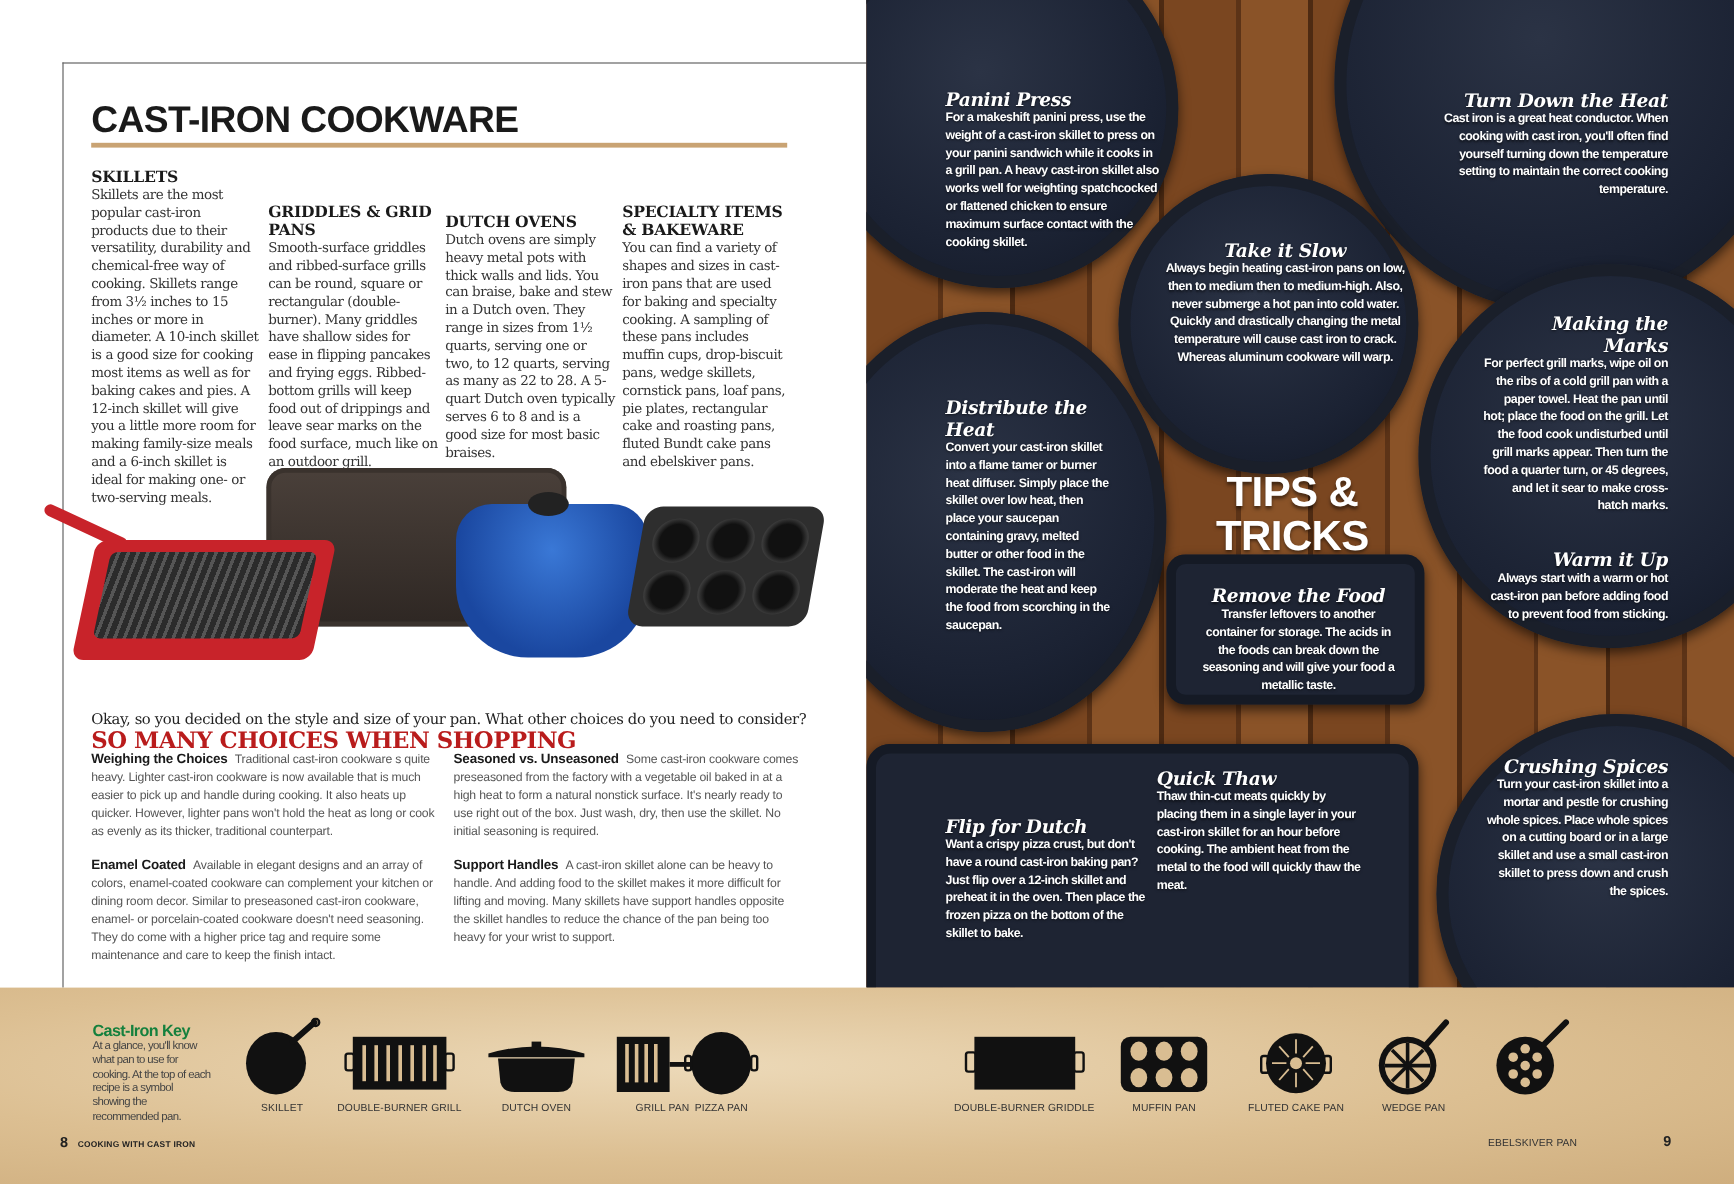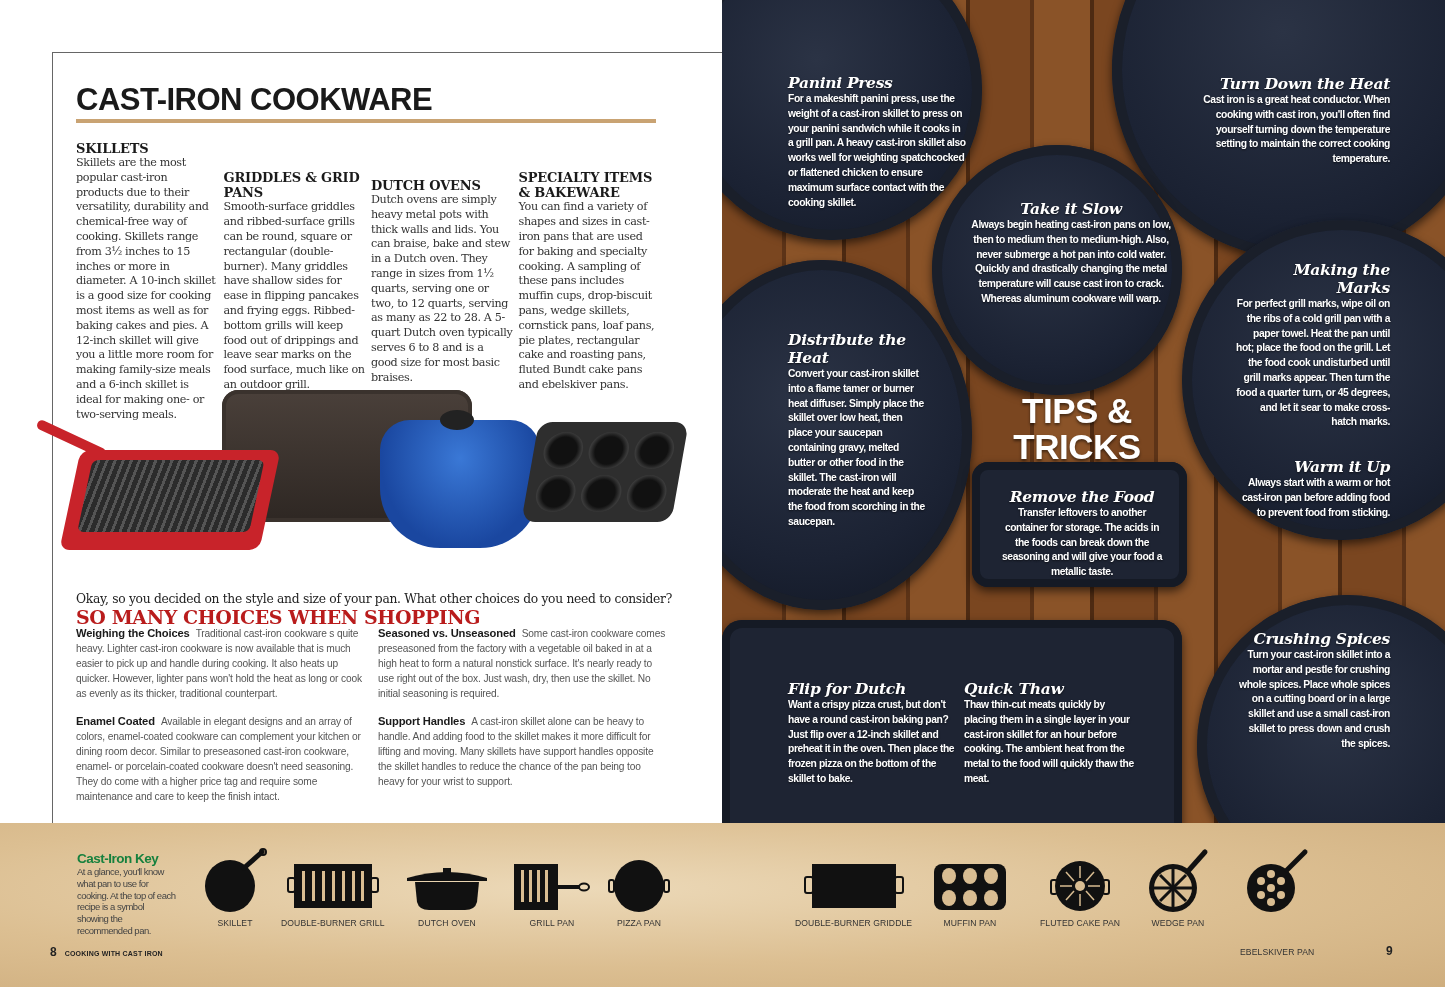--- a/index.html
+++ b/index.html
@@ -187,21 +187,21 @@
   <div class="tips-title">TIPS &amp; TRICKS</div>
 
   <div class="tip center" style="left:280px; top:488px; width:160px;">
     <h4>Remove the Food</h4>
     <p>Transfer leftovers to another container for storage. The acids in the foods can break down the seasoning and will give your food a metallic taste.</p>
   </div>
   <div class="tip" style="left:66px; top:680px; width:170px;">
     <h4>Flip for Dutch</h4>
     <p>Want a crispy pizza crust, but don't have a round cast-iron baking pan? Just flip over a 12-inch skillet and preheat it in the oven. Then place the frozen pizza on the bottom of the skillet to bake.</p>
   </div>
-  <div class="tip" style="left:242px; top:680px; width:170px;">
+  <div class="tip" style="left:242px; top:640px; width:170px;">
     <h4>Quick Thaw</h4>
     <p>Thaw thin-cut meats quickly by placing them in a single layer in your cast-iron skillet for an hour before cooking. The ambient heat from the metal to the food will quickly thaw the meat.</p>
   </div>
   <div class="tip right" style="left:510px; top:630px; width:158px;">
     <h4>Crushing Spices</h4>
     <p>Turn your cast-iron skillet into a mortar and pestle for crushing whole spices. Place whole spices on a cutting board or in a large skillet and use a small cast-iron skillet to press down and crush the spices.</p>
   </div>
 </div>
 
 <div class="key-strip"></div>
@@ -248,21 +248,21 @@
         <rect x="9" y="22" width="3" height="32"></rect>
         <rect x="17" y="22" width="3" height="32"></rect>
         <rect x="25" y="22" width="3" height="32"></rect>
         <rect x="33" y="22" width="3" height="32"></rect>
       </g>
     <rect x="46" y="37" width="22" height="4" fill="#111"></rect>
     <ellipse cx="72" cy="39" rx="5" ry="3.5" fill="none" stroke="#111" stroke-width="2"></ellipse>
   </svg>
   <span class="lbl">GRILL PAN</span>
 </div>
-<div class="key-item" style="left:606px;">
+<div class="key-item" style="left:568px;">
   <svg width="66" height="66" viewBox="0 0 66 66">
     <ellipse cx="33" cy="38" rx="25" ry="26" fill="#111"></ellipse>
     <rect x="3" y="32" width="5" height="12" rx="2" fill="none" stroke="#111" stroke-width="2"></rect>
     <rect x="58" y="32" width="5" height="12" rx="2" fill="none" stroke="#111" stroke-width="2"></rect>
   </svg>
   <span class="lbl">PIZZA PAN</span>
 </div>
 <div class="key-item" style="left:795px;">
   <svg width="104" height="66" viewBox="0 0 104 66">
     <rect x="10" y="16" width="84" height="44" fill="#111"></rect>

